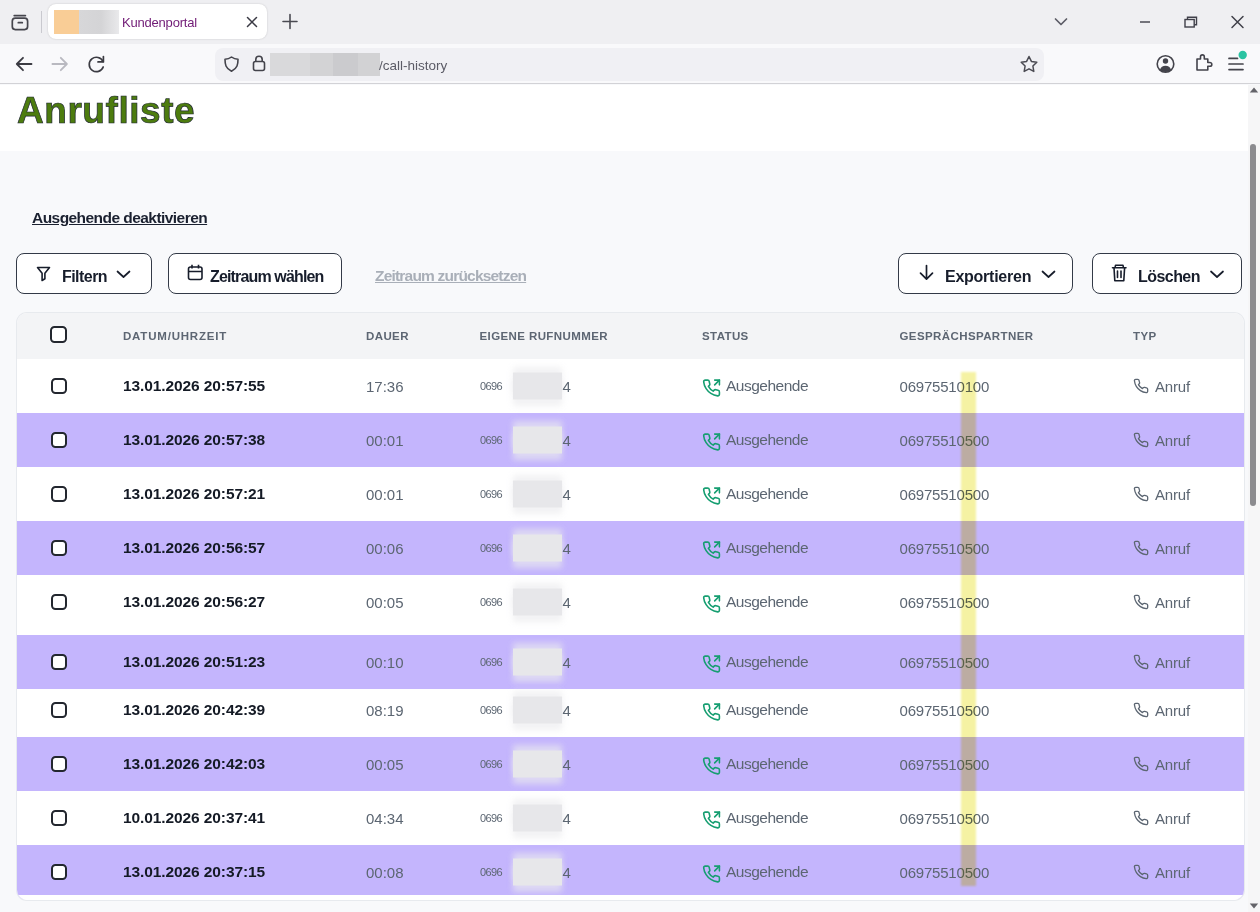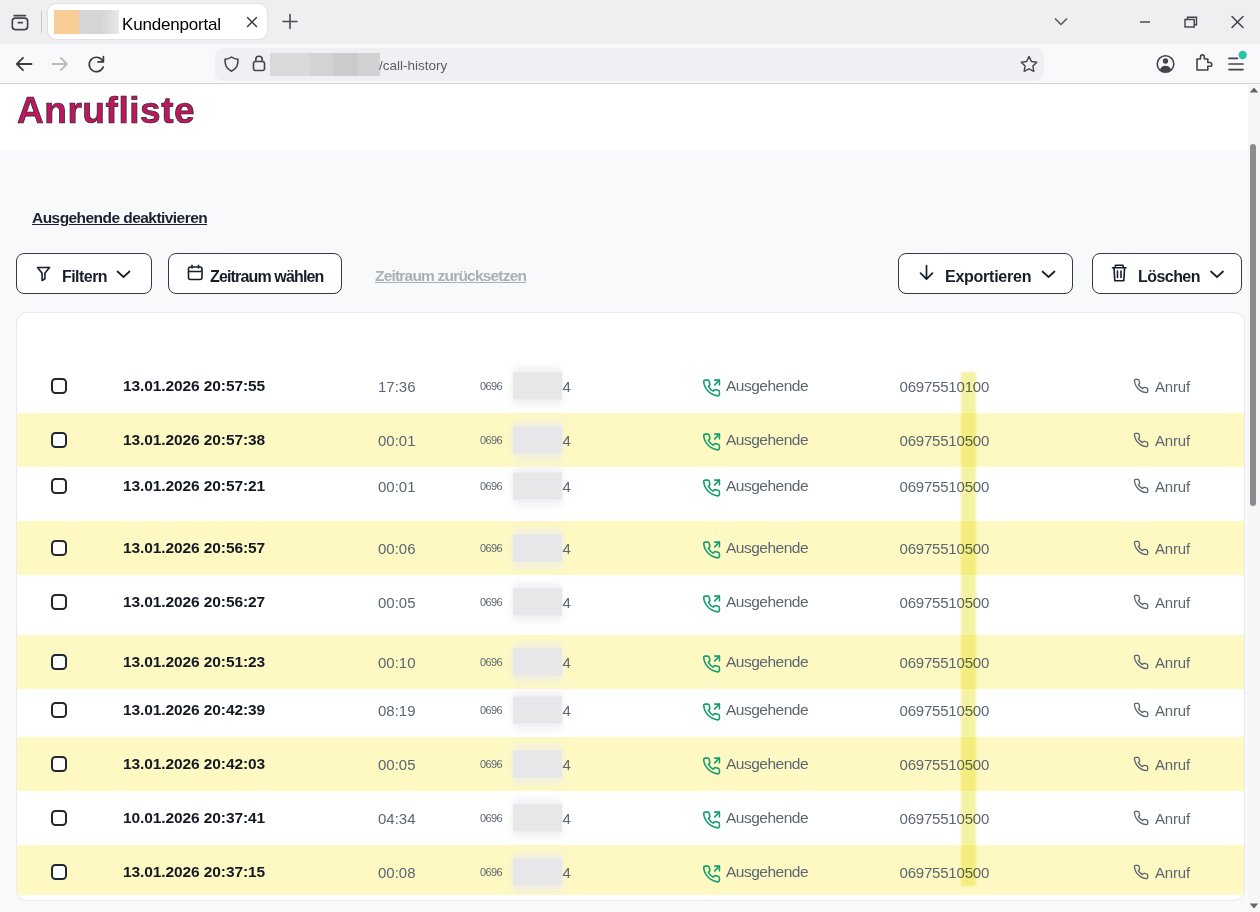--- a/index.html
+++ b/index.html
@@ -8,50 +8,50 @@
 .abs { position:absolute; }
 svg { display:block; }
 
 
 #tabbar { left:0; top:0; width:1260px; height:44px; background:#efeff2; }
 #toolbar { left:0; top:44px; width:1260px; height:40px; background:#f9f9fb; border-bottom:1px solid #d2d2d6; }
 #tab { left:48px; top:4px; width:219px; height:35px; background:#fff; border-radius:8px; box-shadow:0 0 2px rgba(0,0,0,0.18); }
 #tabsep { left:41px; top:11px; width:1px; height:22px; background:#c9c9cf; }
 .favblur-o { left:54px; top:10px; width:25px; height:24px; background:#f9cd96; }
 .favblur-g { left:79px; top:10px; width:40px; height:24px; background:linear-gradient(90deg,#d7d7d9 0%,#d4d4d6 55%,#e9e9eb 100%); }
-#tabtitle { left:122px; top:15px; font-size:17px; color:#000000; letter-spacing:-0.2px; }
+#tabtitle { left:122px; top:15px; font-size:13px; color:#701a75; letter-spacing:-0.2px; }
 #urlbar { left:215px; top:48px; width:829px; height:33px; background:#f0f0f4; border-radius:8px; }
 .urlblur1 { left:270px; top:53px; width:40px; height:23px; background:#d9d9db; }
 .urlblur2 { left:310px; top:53px; width:23px; height:23px; background:#d3d3d5; }
 .urlblur3 { left:333px; top:53px; width:25px; height:23px; background:#cbcbce; }
 .urlblur4 { left:358px; top:53px; width:22px; height:23px; background:#d2d2d4; }
 #urltext { left:379px; top:58px; font-size:13.5px; color:#5b5b66; }
 
 
 #whiteband { left:0; top:85px; width:1248px; height:65.5px; background:#ffffff; }
-#title { left:17px; top:90px; font-size:37px; font-weight:700; color:#be185d; letter-spacing:0.55px; -webkit-text-stroke:0.7px #1b2130; }
+#title { left:17px; top:90px; font-size:37px; font-weight:700; color:#4d7c0f; letter-spacing:0.55px; -webkit-text-stroke:0.7px #1b2130; }
 #deakt { left:32px; top:209px; font-size:15.5px; font-weight:700; color:#1b2130; text-decoration:underline; letter-spacing:-0.55px; }
 .btn { top:252.5px; height:41px; background:#fff; border:1px solid #333a47; border-radius:8px; display:flex; align-items:center; }
 #btn-filtern  { left:16px;  width:136px; }
 #btn-zeitraum { left:168px; width:174px; }
 #btn-export   { left:898px; width:175px; }
 #btn-loeschen { left:1092px; width:150px; }
 #zr-reset { left:375px; top:267px; font-size:15.5px; font-weight:600; color:#a9afb8; text-decoration:underline; letter-spacing:-0.8px; }
 
 
 #table { left:17px; top:313px; width:1227px; height:587px; background:#fff; border-radius:10px; overflow:hidden; box-shadow:0 0 0 1px rgba(210,215,222,0.45); }
 #thead { position:absolute; left:0; top:0; width:100%; height:46px; background:#f3f4f6; }
 #table::after { content:""; position:absolute; left:0; bottom:0; width:100%; height:5px; background:#fff; }
 .hlabel { position:absolute; top:17px; font-size:11.5px; font-weight:700; color:#5d6673; letter-spacing:0.4px; }
 .row { position:absolute; left:0; width:100%; height:54px; }
-.row.even { background:#fef9c3; }
+.row.even { background:#c4b5fd; }
 .cell { position:absolute; top:50%; transform:translateY(-50%); white-space:nowrap; }
 .cb { position:absolute; width:16px; height:16px; border:2px solid #23272f; border-radius:4.5px; background:#fff; }
 .date { left:106px; font-size:15.5px; font-weight:700; color:#141a25; letter-spacing:-0.1px; }
-.dur  { left:349px; font-size:15px; color:#5c6672;margin-left:12px; }
+.dur  { left:349px; font-size:15px; color:#5c6672; }
 .own  { left:463px; font-size:11px; color:#5c6672; letter-spacing:-0.6px; }
 .ownblur { position:absolute; left:496px; top:50%; transform:translateY(-50%); width:48.5px; height:27px; background:#e7e7ea; box-shadow:0 6px 6px rgba(235,235,238,0.65), 0 -6px 6px rgba(235,235,238,0.65); }
 .own4 { left:545.5px; font-size:15px; color:#5c6672; }
 .sticon { left:685px; top:calc(50% + 1.5px); }
 .sttext { left:709px; font-size:15.5px; color:#5c6672; letter-spacing:-0.5px; }
 .partner { left:882.5px; font-size:15px; color:#5c6672; letter-spacing:-0.2px; }
 .typicon { left:1116px; }
 .typtext { left:1138px; font-size:15px; color:#5c6672; letter-spacing:-0.2px; }
 
 #yellow { left:960.5px; top:372px; width:15.5px; height:514px; background:#f5f2a3; mix-blend-mode:multiply; filter:blur(1px); }
@@ -188,20 +188,29 @@
   <g stroke="#171d2b" stroke-width="1.6" fill="none" stroke-linecap="round" stroke-linejoin="round">
     <path d="M1112.5 22.8 L1126 22.8 M1115 22.8 L1115.5 20.3 L1123 20.3 L1123.5 22.8 M1114 22.8 L1114.8 35.8 L1123.8 35.8 L1124.6 22.8 M1117.5 26 L1117.5 32.5 M1121 26 L1121 32.5"></path>
   </g>
   <text x="1138" y="36.5" font-size="16" font-weight="600" fill="#171d2b" letter-spacing="-0.55" font-family="Liberation Sans">Löschen</text>
   <g stroke="#171d2b" stroke-width="1.7" stroke-linecap="round" stroke-linejoin="round">
     <path d="M1211 26.5 L1217 32 L1223 26.5"></path>
   </g>
 </svg>
 
 <div class="abs" id="table">
+  <div id="thead">
+    <div class="cb" style="left:32.5px; top:12.5px; width:17px; height:17px;"></div>
+    <div class="hlabel" style="left:106px; letter-spacing:0.8px">DATUM/UHRZEIT</div>
+    <div class="hlabel" style="left:349px">DAUER</div>
+    <div class="hlabel" style="left:462.5px">EIGENE RUFNUMMER</div>
+    <div class="hlabel" style="left:685px">STATUS</div>
+    <div class="hlabel" style="left:882.5px">GESPRÄCHSPARTNER</div>
+    <div class="hlabel" style="left:1116px">TYP</div>
+  </div>
 <div class="row" style="top: 46px;">
       <div class="cb" style="left:34px; top:19px;"></div>
       <div class="cell date">13.01.2026 20:57:55</div>
       <div class="cell dur">17:36</div>
       <div class="cell own">0696</div>
       <div class="ownblur"></div>
       <div class="cell own4">4</div>
       <div class="cell sticon">
         <svg width="19" height="19" viewBox="0 0 24 24" fill="none" stroke="#169e71" stroke-width="2" stroke-linecap="round" stroke-linejoin="round">
           <path d="M22 16.92v3a2 2 0 0 1-2.18 2 19.79 19.79 0 0 1-8.63-3.07 19.5 19.5 0 0 1-6-6 19.79 19.79 0 0 1-3.07-8.67A2 2 0 0 1 4.11 2h3a2 2 0 0 1 2 1.72 12.84 12.84 0 0 0 .7 2.81 2 2 0 0 1-.45 2.11L8.09 9.91a16 16 0 0 0 6 6l1.27-1.27a2 2 0 0 1 2.11-.45 12.84 12.84 0 0 0 2.81.7A2 2 0 0 1 22 16.92z"></path>
@@ -234,21 +243,21 @@
       </div>
       <div class="cell sttext">Ausgehende</div>
       <div class="cell partner">06975510500</div>
       <div class="cell typicon">
         <svg width="16" height="16" viewBox="0 0 24 24" fill="none" stroke="#5c6672" stroke-width="2" stroke-linecap="round" stroke-linejoin="round">
           <path d="M22 16.92v3a2 2 0 0 1-2.18 2 19.79 19.79 0 0 1-8.63-3.07 19.5 19.5 0 0 1-6-6 19.79 19.79 0 0 1-3.07-8.67A2 2 0 0 1 4.11 2h3a2 2 0 0 1 2 1.72 12.84 12.84 0 0 0 .7 2.81 2 2 0 0 1-.45 2.11L8.09 9.91a16 16 0 0 0 6 6l1.27-1.27a2 2 0 0 1 2.11-.45 12.84 12.84 0 0 0 2.81.7A2 2 0 0 1 22 16.92z"></path>
         </svg>
       </div>
       <div class="cell typtext">Anruf</div>
     </div>
-    <div class="row" style="top: 146px;">
+    <div class="row" style="top: 154px;">
       <div class="cb" style="left:34px; top:19px;"></div>
       <div class="cell date">13.01.2026 20:57:21</div>
       <div class="cell dur">00:01</div>
       <div class="cell own">0696</div>
       <div class="ownblur"></div>
       <div class="cell own4">4</div>
       <div class="cell sticon">
         <svg width="19" height="19" viewBox="0 0 24 24" fill="none" stroke="#169e71" stroke-width="2" stroke-linecap="round" stroke-linejoin="round">
           <path d="M22 16.92v3a2 2 0 0 1-2.18 2 19.79 19.79 0 0 1-8.63-3.07 19.5 19.5 0 0 1-6-6 19.79 19.79 0 0 1-3.07-8.67A2 2 0 0 1 4.11 2h3a2 2 0 0 1 2 1.72 12.84 12.84 0 0 0 .7 2.81 2 2 0 0 1-.45 2.11L8.09 9.91a16 16 0 0 0 6 6l1.27-1.27a2 2 0 0 1 2.11-.45 12.84 12.84 0 0 0 2.81.7A2 2 0 0 1 22 16.92z"></path>
           <polyline points="22 8 22 2 16 2"></polyline>

